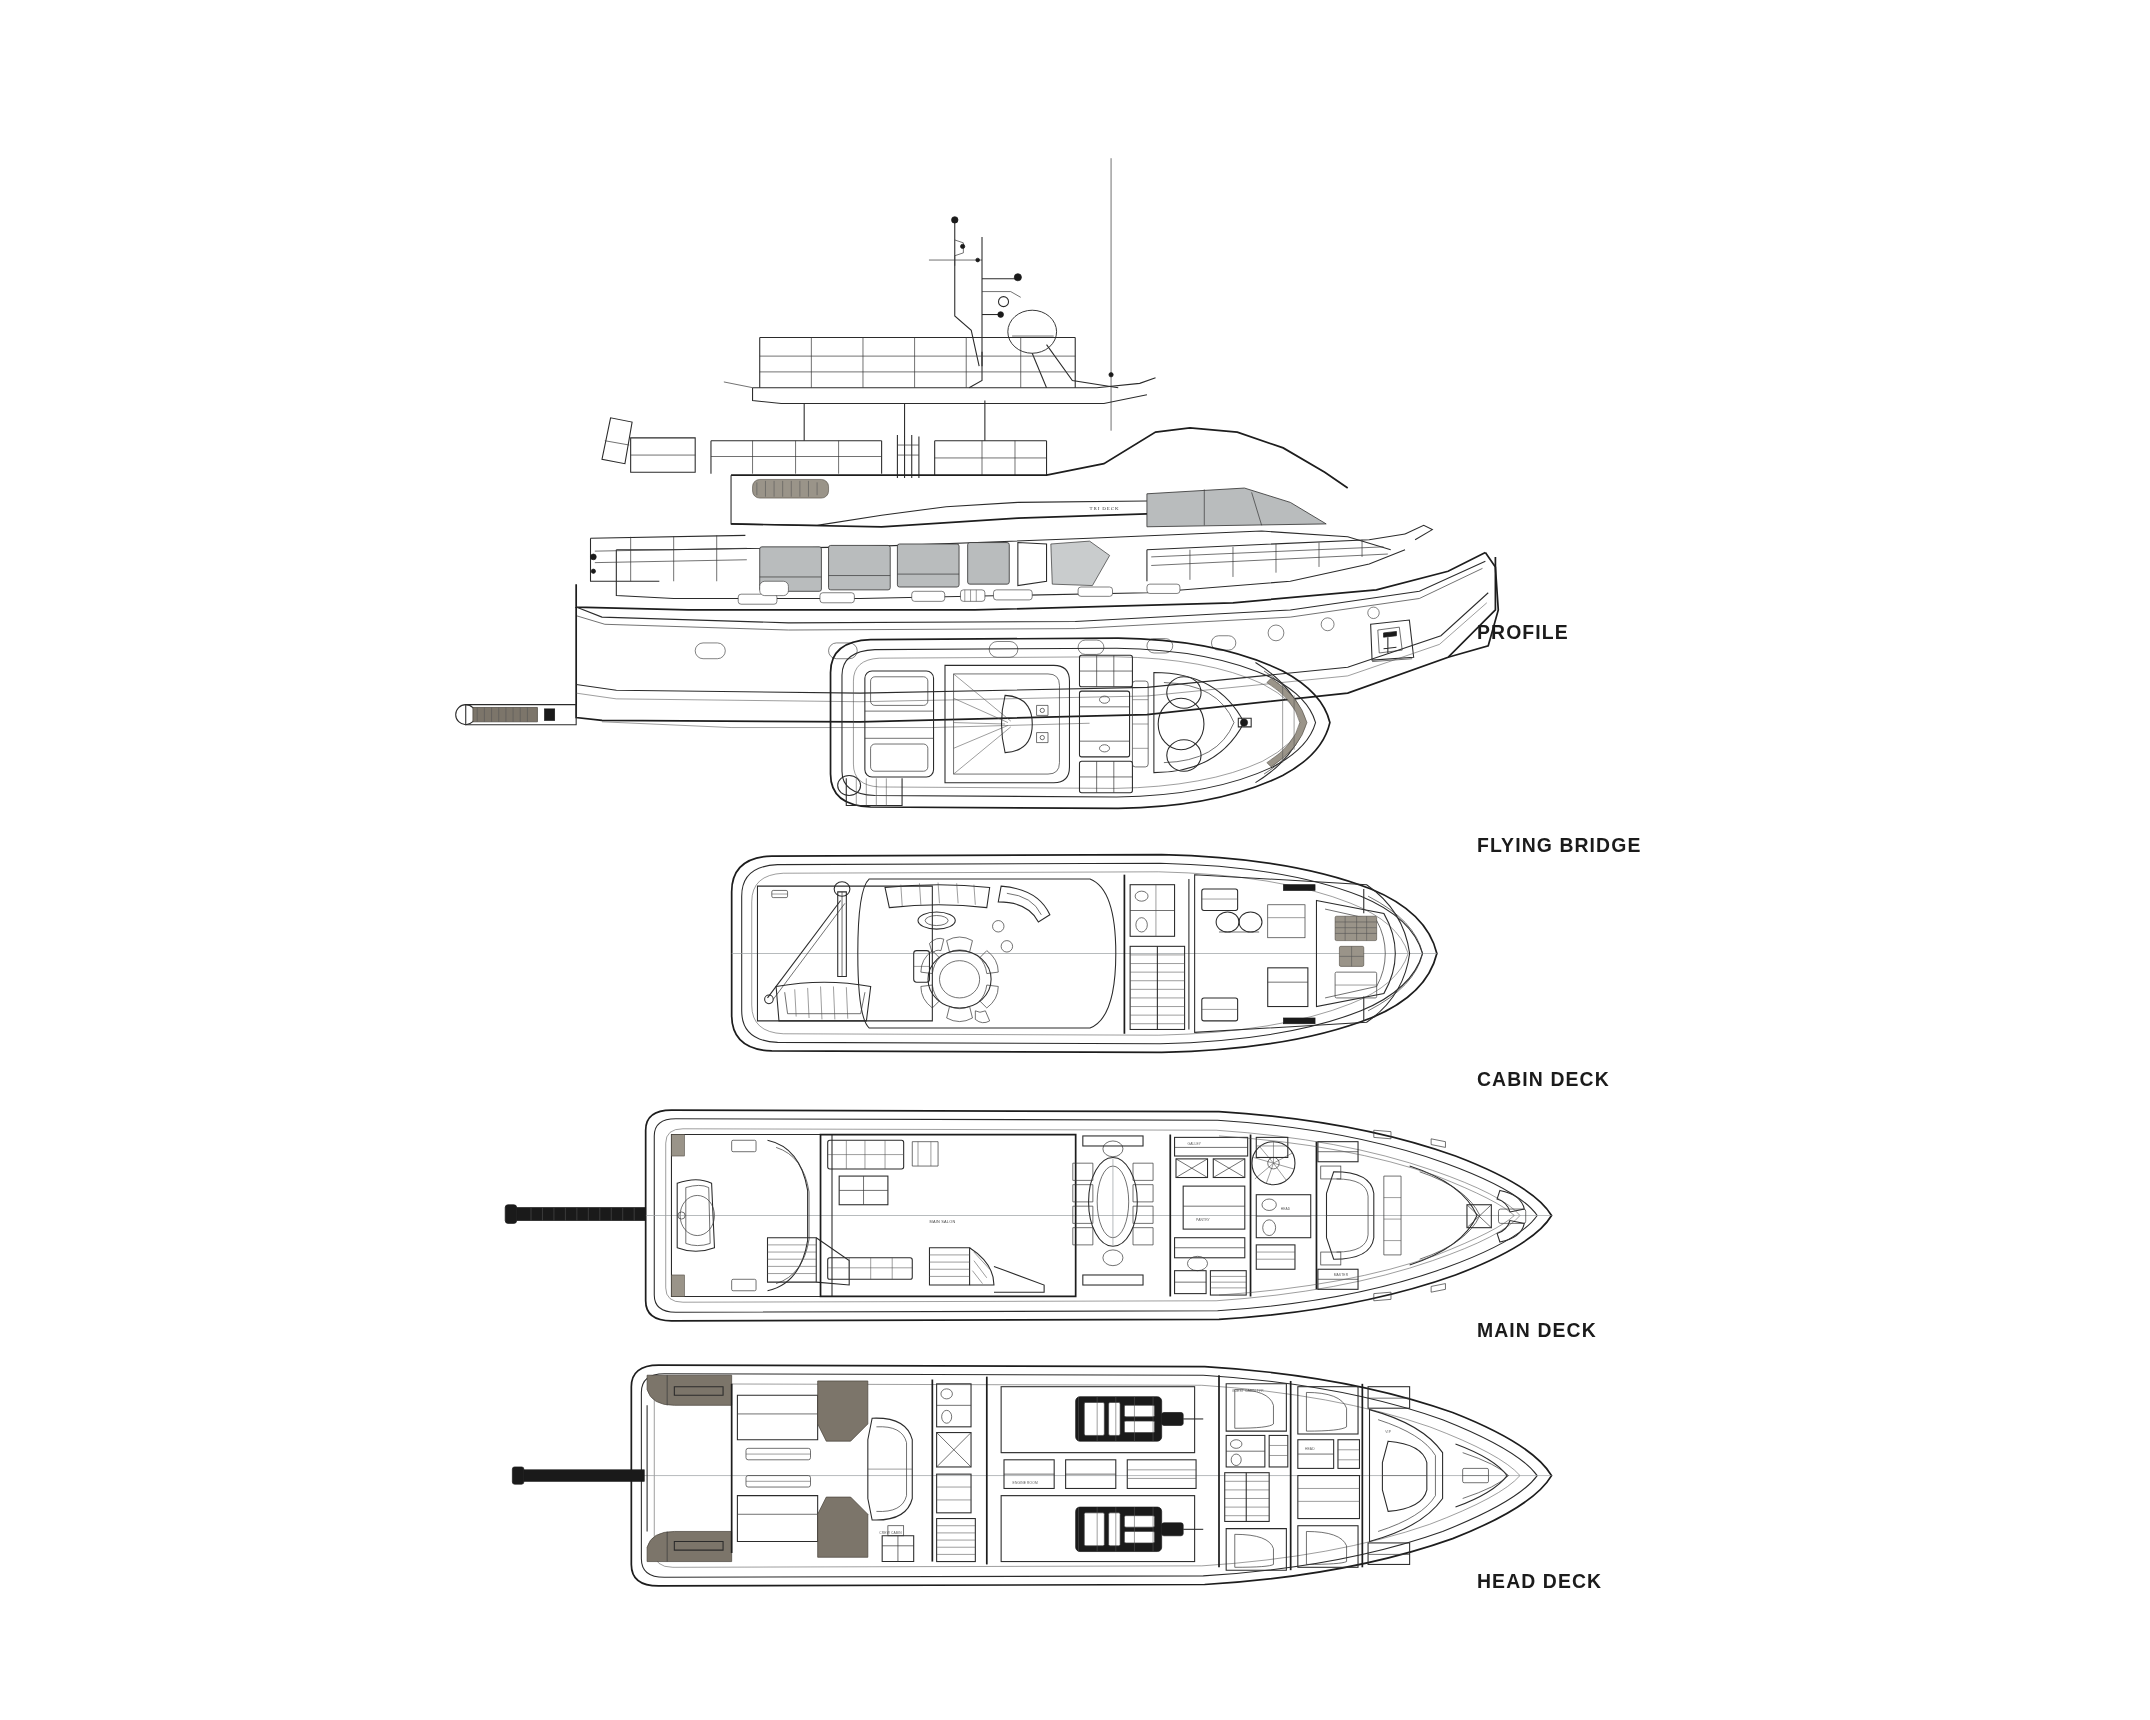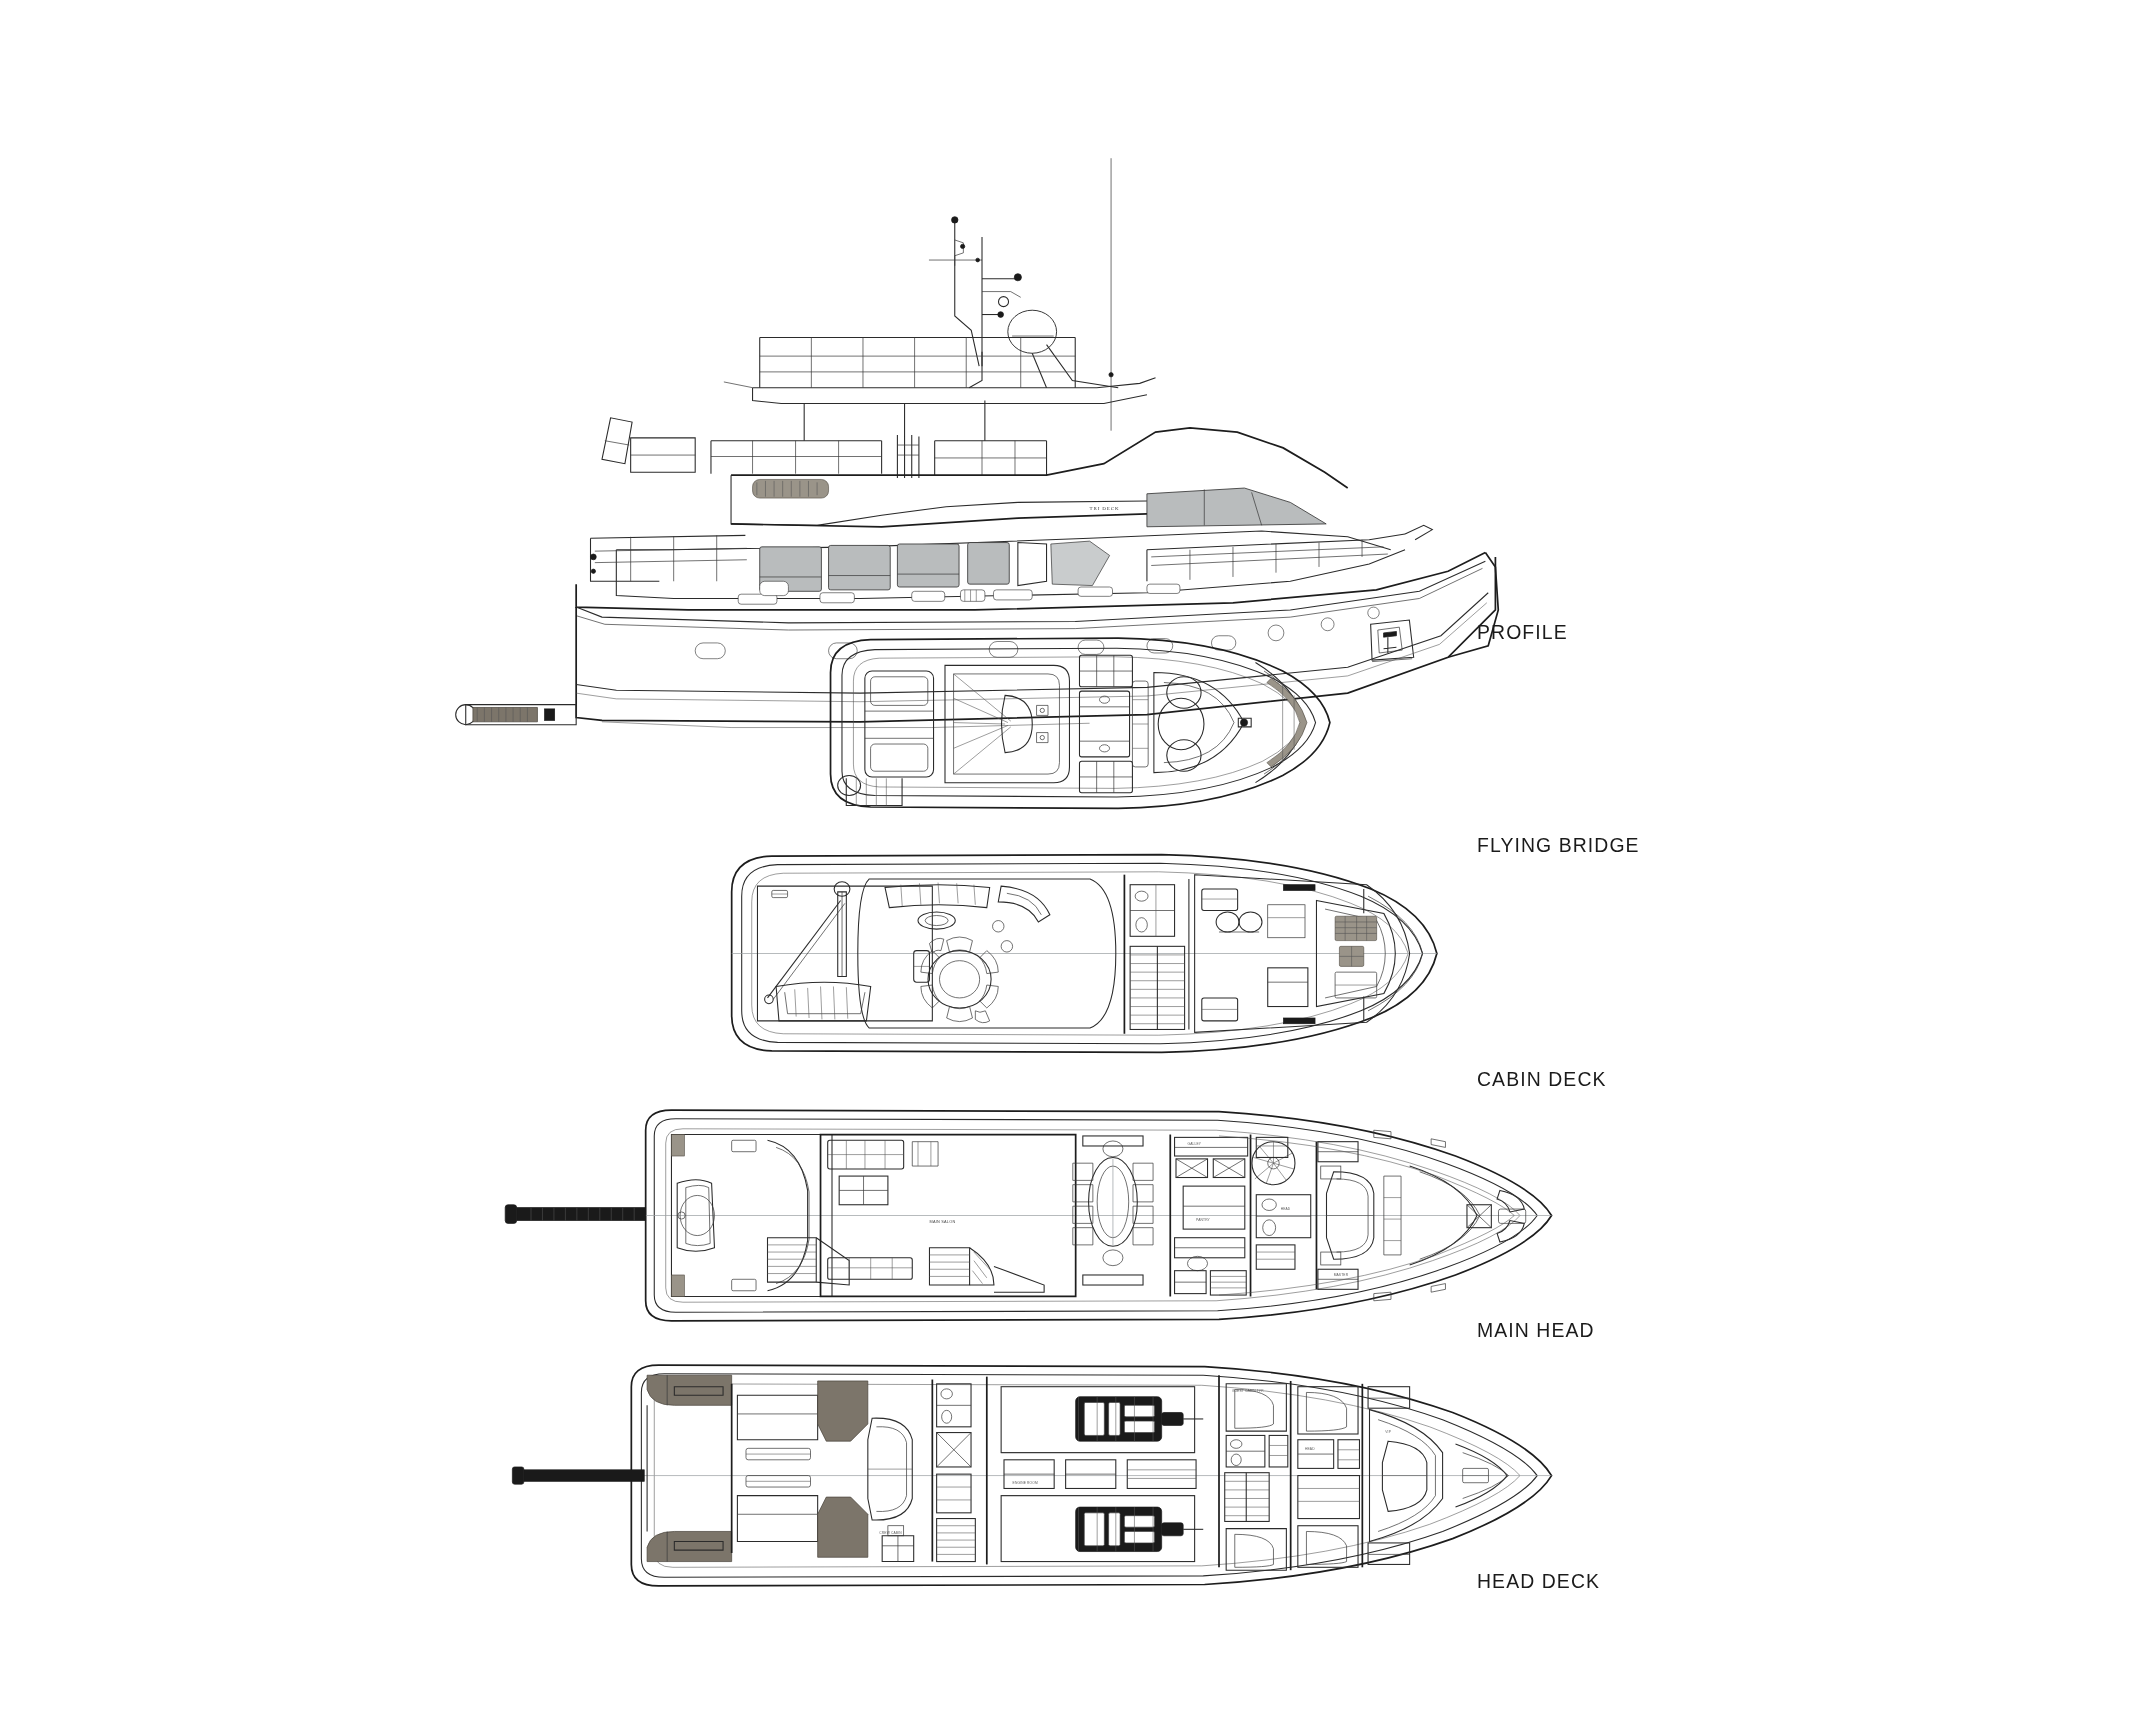--- a/index.html
+++ b/index.html
@@ -11,21 +11,21 @@
     overflow:hidden;
     position:relative;
   }
   #sheet{position:absolute;left:0;top:0;width:2151px;height:1721px;background:#fff;}
   .view{position:absolute;}
   .view svg{display:block;overflow:visible;}
   .deck-label{
     position:absolute;
     font-family:"Liberation Sans", sans-serif;
     font-size:19.4px;
-    font-weight:400;
+    font-weight:700;
     letter-spacing:1.1px;
     color:#1b1b1b;
     white-space:nowrap;
     text-align:left;
   }
   
   .ln   {fill:none;stroke:#2b2b2b;stroke-width:1.5;}
   .ln-t {fill:none;stroke:#3a3a3a;stroke-width:1;}
   .ln-h {fill:none;stroke:#1d1d1d;stroke-width:2.4;}
   .ln-f {fill:none;stroke:#555;stroke-width:0.8;}
@@ -574,21 +574,21 @@
 
         <path class="ln-t" d="M1256 58 L1276 62 L1276 70 L1256 66 Z" fill="#fff"></path>
         <path class="ln-t" d="M1256 272 L1276 268 L1276 260 L1256 264 Z" fill="#fff"></path>
         <path class="ln-t" d="M1176 46 L1200 48 L1200 58 L1176 56 Z" fill="#fff"></path>
         <path class="ln-t" d="M1176 284 L1200 282 L1200 272 L1176 274 Z" fill="#fff"></path>
 
         <path class="ln-f" d="M960 54 Q1140 66 1264 110 Q1350 144 1372 165 Q1350 186 1264 220 Q1140 264 960 276"></path>
       </g>
     </svg>
   </div>
-  <div class="deck-label" style="left:1477px;top:1319px;">MAIN HEAD</div>
+  <div class="deck-label" style="left:1477px;top:1319px;">MAIN DECK</div>
 
   <div class="view" style="left:531px;top:1355px;">
     <svg width="1075" height="244" viewBox="0 0 1500 340">
       <g>
         <path class="ln-h" d="M140 44 Q140 14 178 14 L940 16 Q1140 28 1286 80 Q1398 124 1424 168 Q1398 212 1286 256 Q1140 308 940 320 L178 322 Q140 322 140 292 Z" fill="#fff"></path>
         <path class="ln" d="M154 52 Q154 26 186 26 L938 28 Q1132 40 1272 90 Q1378 132 1404 168 Q1378 204 1272 246 Q1132 296 938 308 L186 310 Q154 310 154 284 Z"></path>
         <path class="ln-f" d="M172 62 Q172 40 198 40 L936 42 Q1122 54 1254 100 Q1354 138 1380 168 Q1354 198 1254 236 Q1122 282 936 294 L198 296 Q172 296 172 274 Z"></path>
         <line class="cl" x1="120" y1="168" x2="1424" y2="168"></line>
       </g>
 

